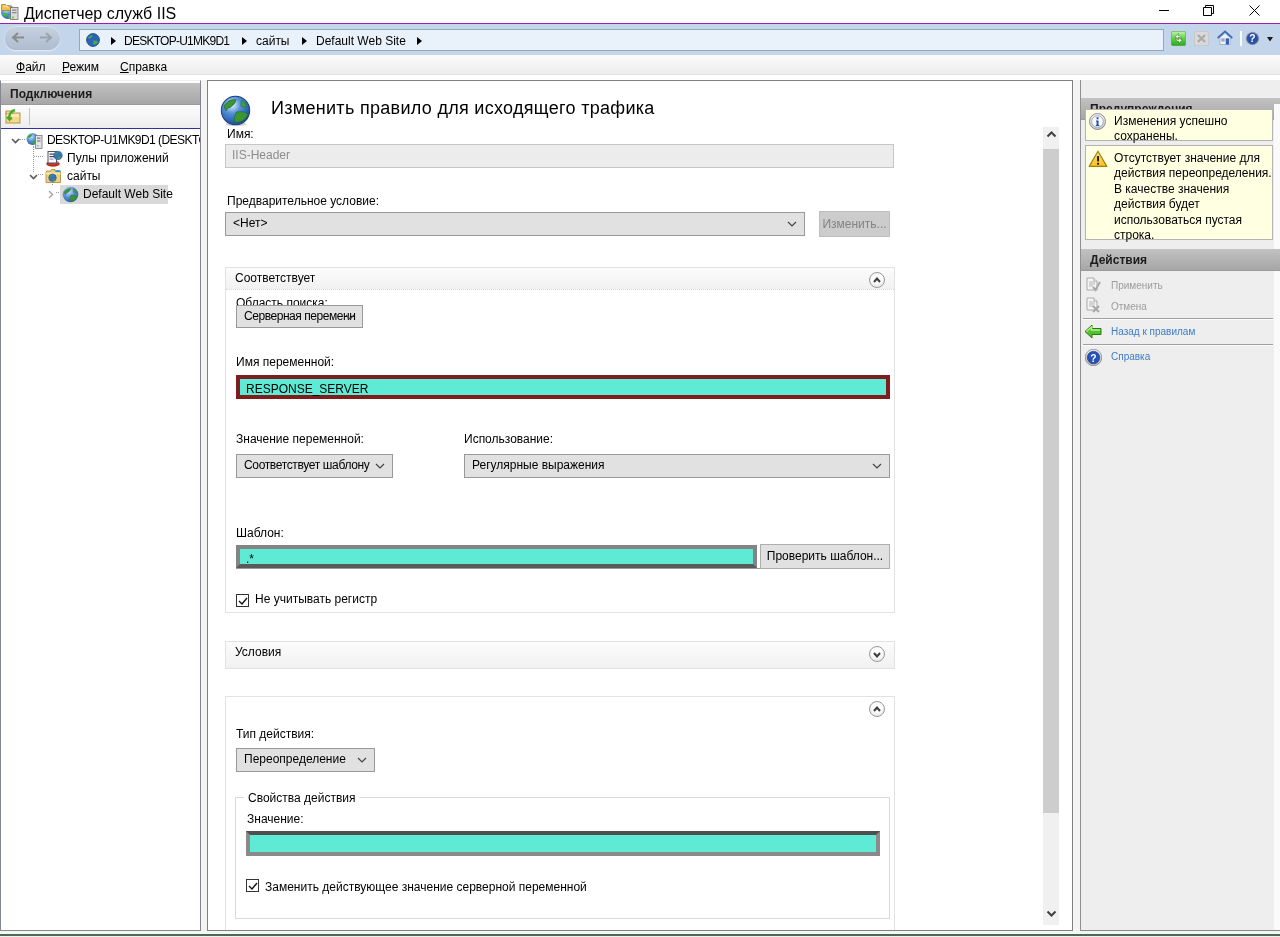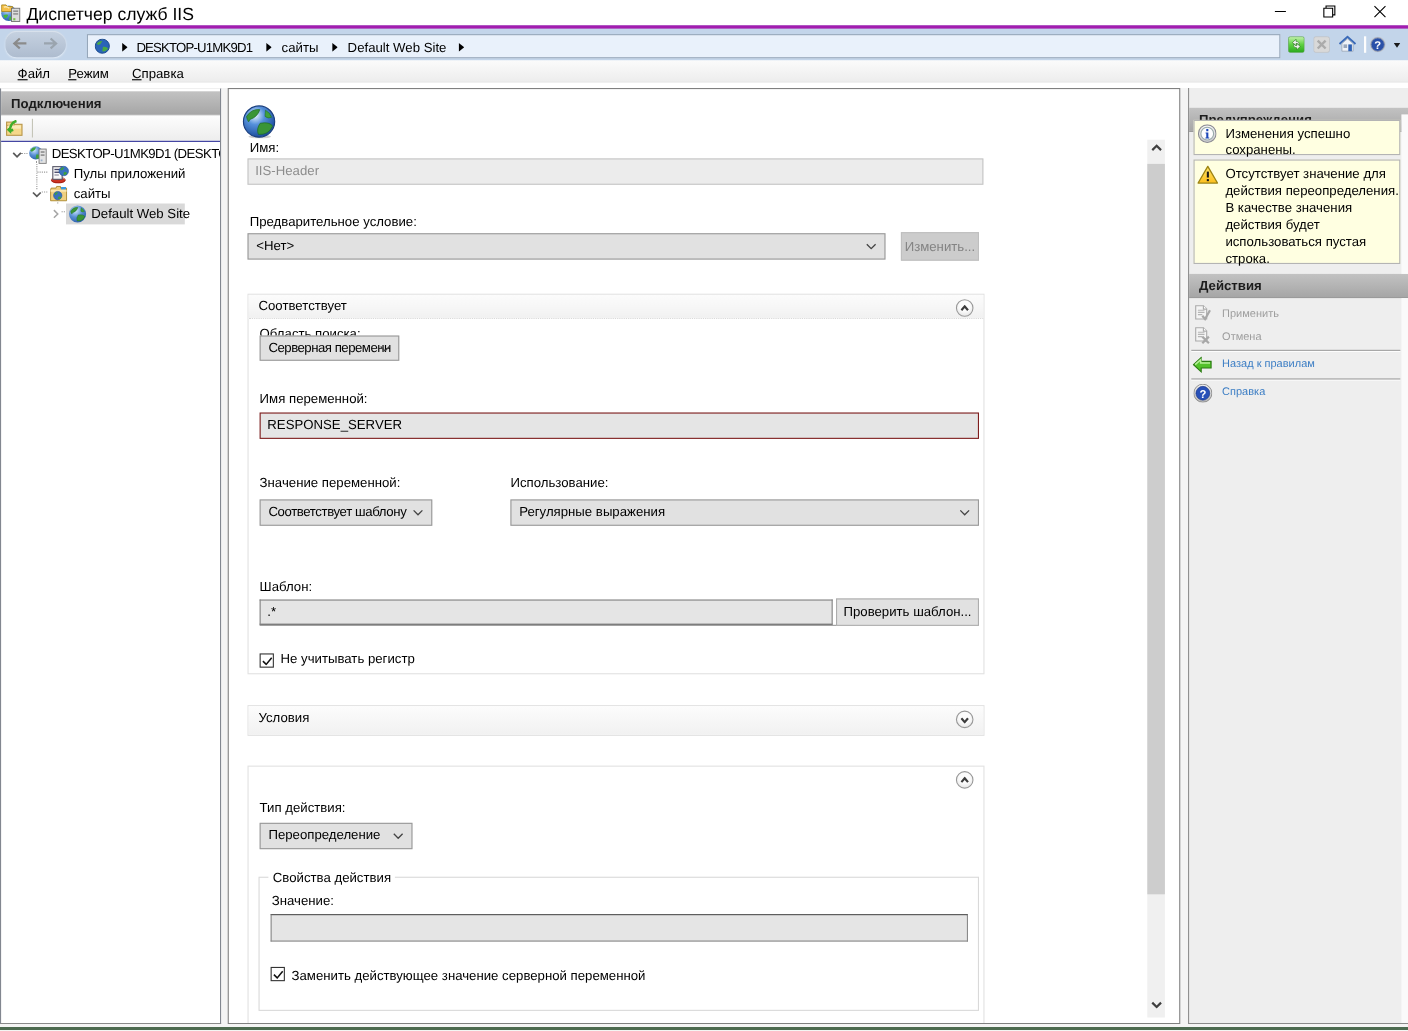--- a/index.html
+++ b/index.html
@@ -7,21 +7,21 @@
 body { font-family:"Liberation Sans", sans-serif; font-size:12px; color:#000; background:#fff; }
 #win { position:absolute; left:0; top:0; width:1280px; height:937px; background:#fff; }
 .abs { position:absolute; }
 
 
 #titlebar { left:0; top:0; width:1280px; height:23px; background:#fff; }
 #titletext { left:24px; top:5px; font-size:16px; color:#000; }
 .capbtn { top:0; width:45px; height:23px; }
 
 
-#addrrow { left:0; top:23px; width:1280px; height:32px; background:#c3d5ea; border-top:3px solid #a21caf; }
+#addrrow { left:0; top:23px; width:1280px; height:32px; background:#c3d5ea; border-top:1px solid #a21caf; }
 #blob { left:5px; top:2px; width:55px; height:24px; background:linear-gradient(#c6d2e1,#aebccf); border-radius:12px 14px 14px 12px; box-shadow:inset 0 1px 0 #d8e1ec, 0 1px 2px rgba(255,255,255,.6); }
 #addrbox { left:79px; top:5px; width:1085px; height:22px; background:#e9f1fb; border:1px solid #96a7ba; }
 .crumb { top:4px; font-size:12px; color:#000; }
 .carr { top:7px; }
 
 
 #menubar { left:0; top:55px; width:1280px; height:20px; background:linear-gradient(#fbfbfb,#ededed); border-bottom:1px solid #e2e2e2;}
 .menuitem { top:5px; font-size:12px; }
 .menuitem u { text-decoration:underline; }
 
@@ -38,21 +38,21 @@
 #ltsep { left:28px; top:3px; width:1px; height:17px; background:#c5c5b8; }
 
 
 .trow { left:1px; width:198px; height:19px; font-size:12px; }
 .tlabel { position:absolute; top:2px; white-space:nowrap; }
 .sel { background:#d9d9d9; }
 
 
 h1 { font-size:18px; font-weight:normal; color:#000; }
 .lbl { position:absolute; font-size:12px; white-space:nowrap; }
-.tbox { position:absolute; background:#e5e5e5; border:1px solid #7f1d1d; font-size:12px; padding:3px 0 0 6px; }
+.tbox { position:absolute; background:#5eead4; border:4px solid #7f1d1d; font-size:12px; padding:3px 0 0 6px; }
 .tbox.dis { background:#ececec; border:1px solid #c6c6c6; color:#8d8d8d; }
 .combo { position:absolute; background:#e1e1e1; border:1px solid #999; font-size:12px; padding:3px 0 0 7px; }
 .combo svg { position:absolute; right:7px; top:8px; }
 .btn { position:absolute; background:#e1e1e1; border:1px solid #adadad; font-size:12px; text-align:center; }
 .btn.dis { background:#cccccc; border-color:#bfbfbf; color:#838383; }
 .grp { position:absolute; border:1px solid #e2e2e2; background:#fff; }
 .grphdr { height:22px; background:linear-gradient(#fcfcfc,#f1f1f1); border-bottom:1px dotted #d8d8d8; padding:3px 0 0 9px; font-size:12px; }
 .circbtn { position:absolute; width:16px; height:16px; border:1px solid #989898; border-radius:50%; background:#fcfcfc; box-shadow:inset 0 -2px 3px rgba(0,0,0,0.08); }
 .cb { position:absolute; width:13px; height:13px; background:#fff; border:1px solid #333; }
 
@@ -276,20 +276,21 @@
             <stop offset="1" stop-color="#153e80"></stop>
           </radialGradient>
         </defs>
       <ellipse cx="12.5" cy="22.6" rx="8" ry="1.4" fill="#000" opacity="0.18"></ellipse>
       <circle cx="12" cy="12" r="11" fill="url(#gg)"></circle>
       <path d="M3.2 8.5 Q6.5 3 12.5 3.6 Q11 8.8 5.8 10.4 L4.6 12.2 Q3.4 10.4 3.2 8.5 Z" fill="#3a9537" stroke="#1d6b22" stroke-width="0.5"></path>
       <path d="M12.8 13.2 Q19.5 12 21.5 15.2 Q18.5 21.8 11.5 21 Q10 17 12.8 13.2 Z" fill="#3a9537" stroke="#1d6b22" stroke-width="0.5"></path>
       <path d="M16.5 4 Q19.8 5.8 20.8 9 Q18.3 10.2 16.2 8.4 Z" fill="#3fa13b" stroke="#1e6e24" stroke-width="0.4"></path>
       <circle cx="12" cy="12" r="11" fill="none" stroke="#1b3f7e" stroke-width="0.8"></circle>
     </svg>
+    <h1 class="abs" style="left:63px;top:17px;letter-spacing:0.3px">Изменить правило для исходящего трафика</h1>
 
     <div class="lbl" style="left:19px;top:46px">Имя:</div>
     <div class="tbox dis" style="left:17px;top:63px;width:669px;height:24px">IIS-Header</div>
 
     <div class="lbl" style="left:19px;top:113px">Предварительное условие:</div>
     <div class="combo" style="left:17px;top:131px;width:580px;height:24px">&lt;Нет&gt;
       <svg width="10" height="6" viewBox="0 0 10 6">
           <path d="M1 1 L5 5 L9 1" fill="none" stroke="#444" stroke-width="1.2"></path>
         </svg>
     </div>

